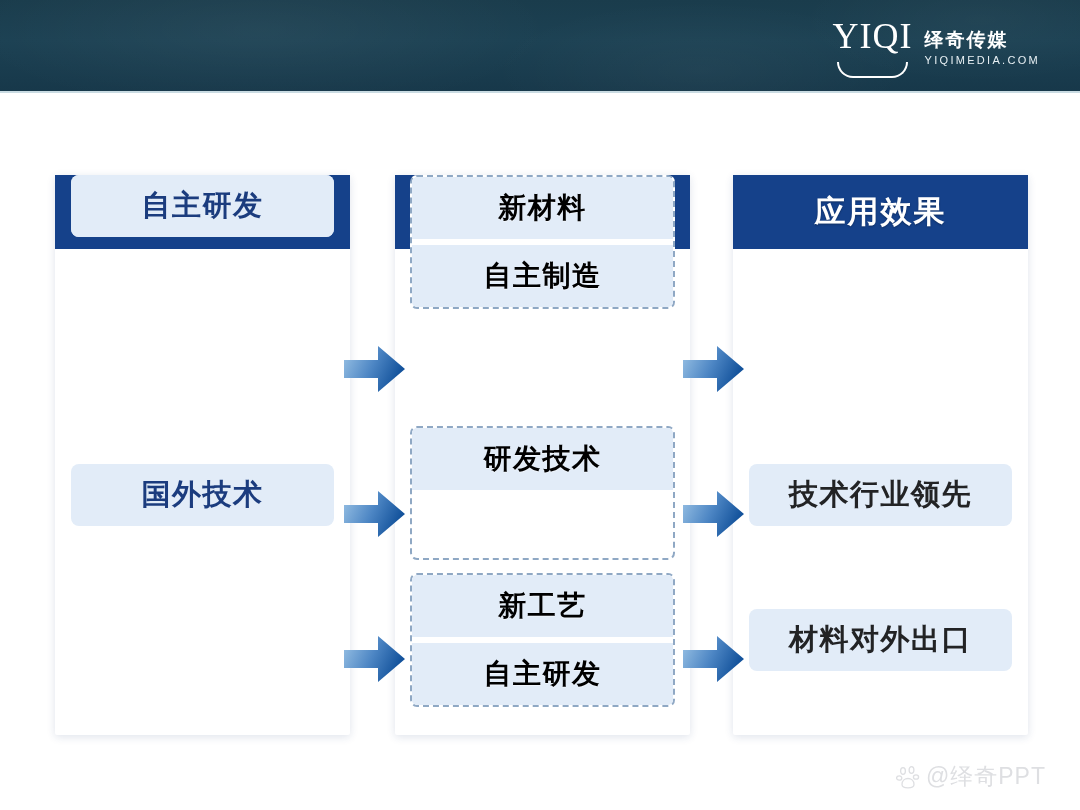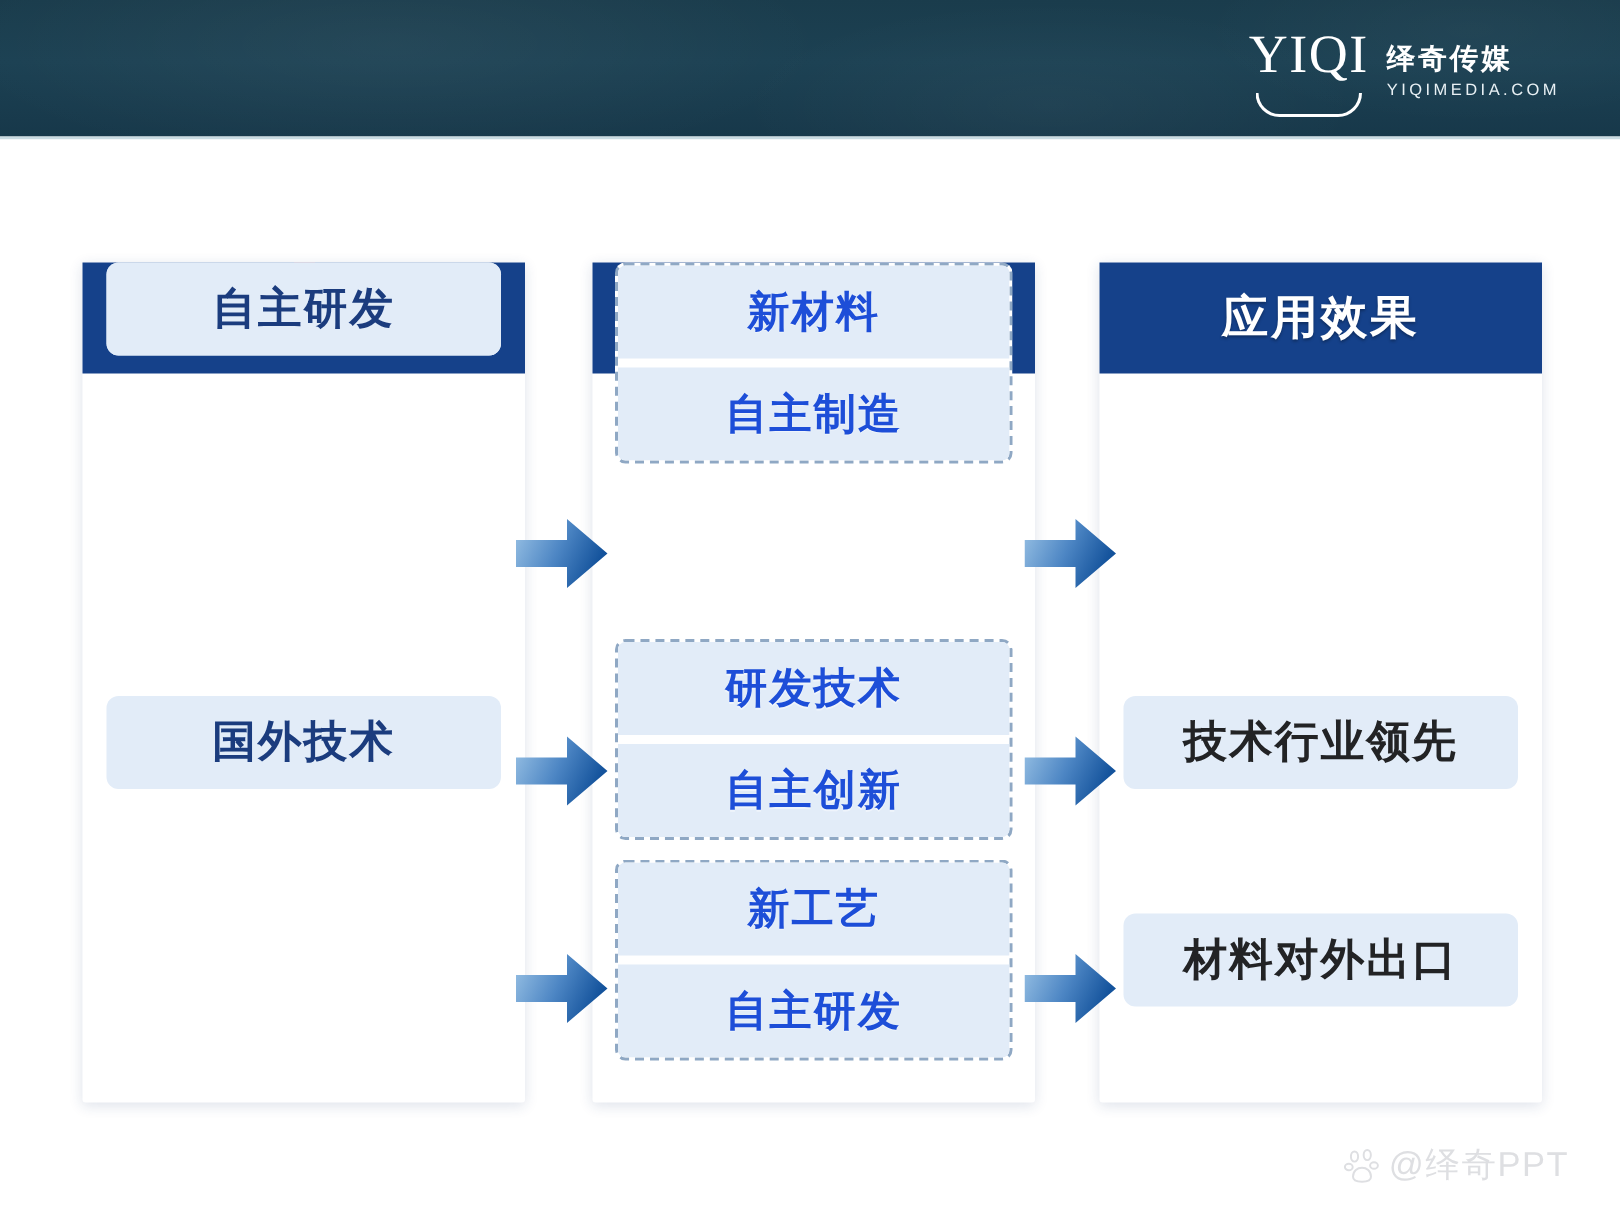--- a/index.html
+++ b/index.html
@@ -167,21 +167,21 @@
     position: absolute;
     left: 0;
     width: 100%;
     height: 62px;
     background: #e2ecf8;
     display: flex;
     align-items: center;
     justify-content: center;
     font-size: 28px;
     font-weight: bold;
-    color: #1d4ed8;
+    color: #000000;
     letter-spacing: 1.5px;
     text-shadow: 0 1px 0 rgba(255,255,255,0.45);
     box-sizing: border-box;
   }
   .group-cell.top { top: 0; }
   .group-cell.bottom { bottom: 0; }
 
   
   .arrow-down {
     position: absolute;
@@ -271,21 +271,20 @@
     </div>
 
     <div class="item-box item-navy">自主研发</div>
   </div>
 
   <div class="column" id="col-1">
     <div class="col-header">解决思路</div>
 
     <div class="group-box">
       <div class="group-cell top">研发技术</div>
-      <div class="group-cell bottom">自主创新</div>
     </div>
 
     <div class="group-box">
       <div class="group-cell top">新工艺</div>
       <div class="group-cell bottom">自主研发</div>
     </div>
 
     <div class="group-box">
       <div class="group-cell top">新材料</div>
       <div class="group-cell bottom">自主制造</div>

